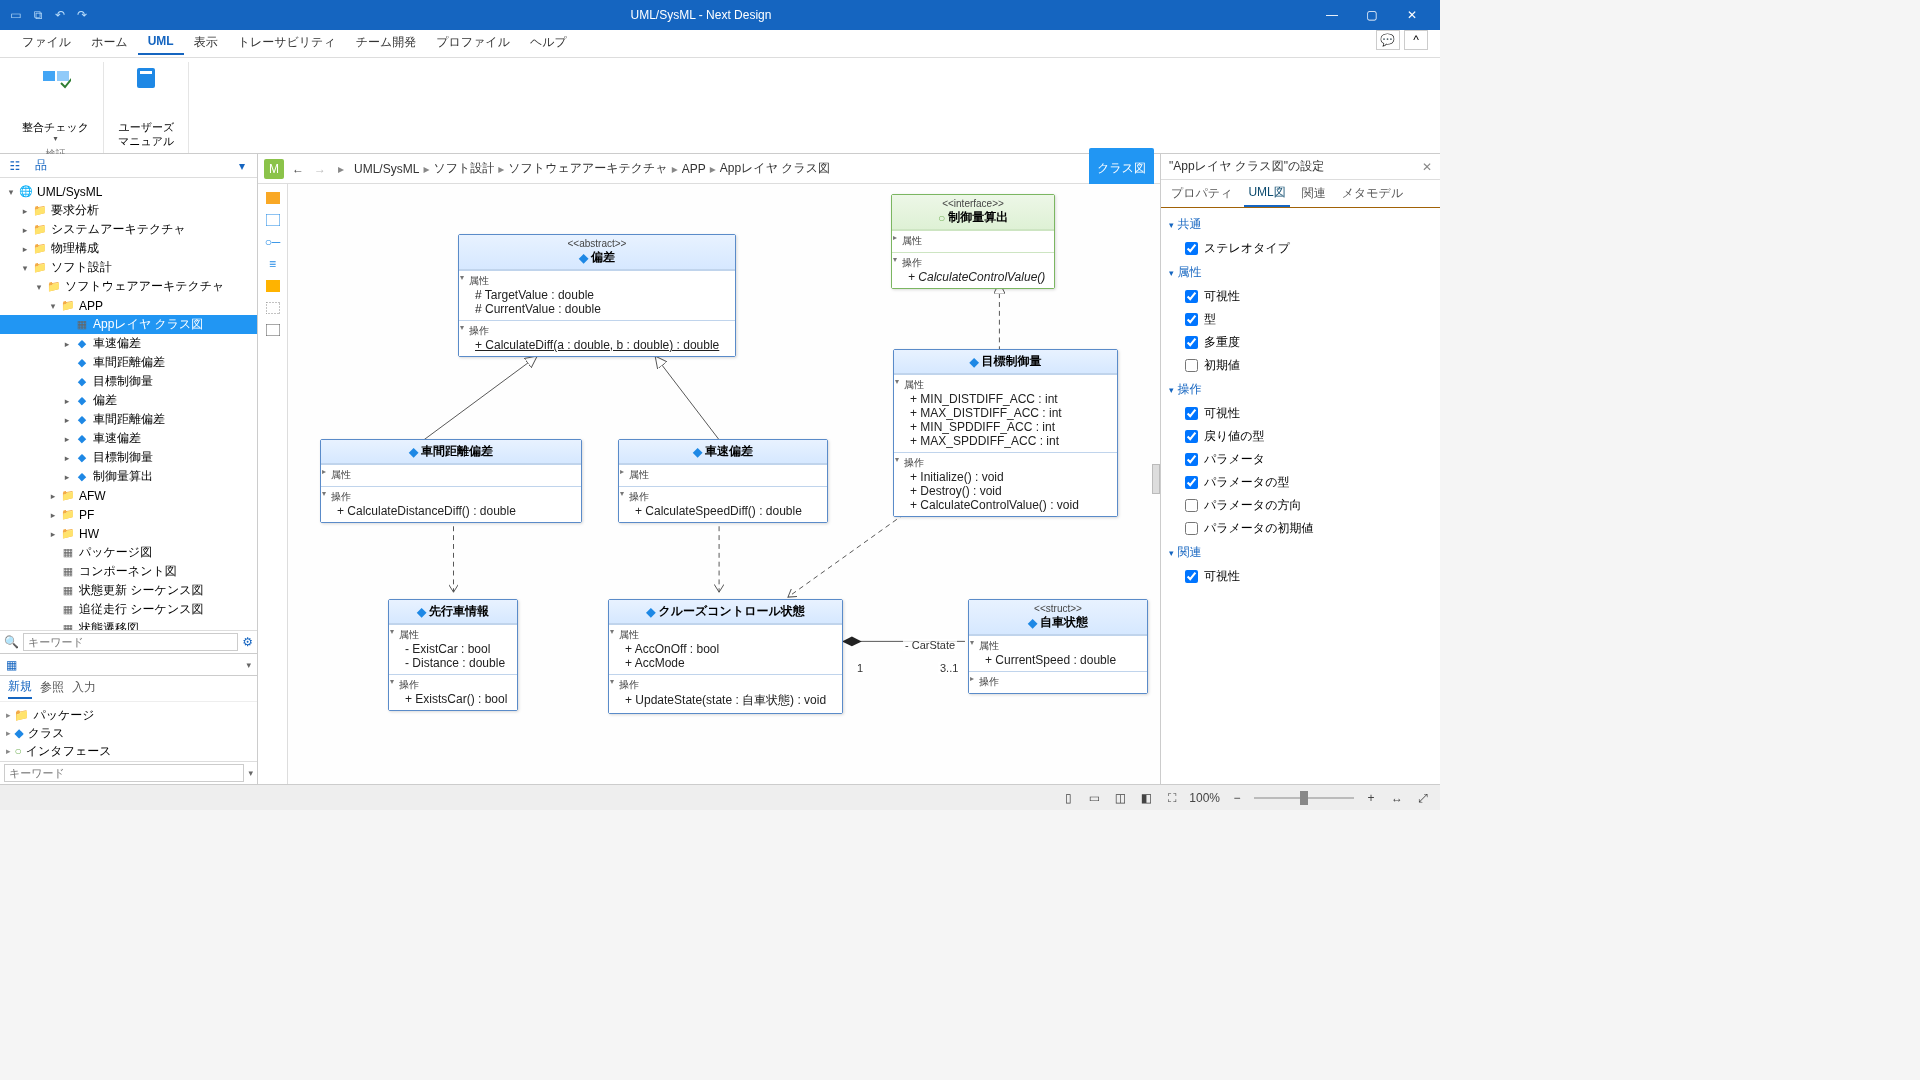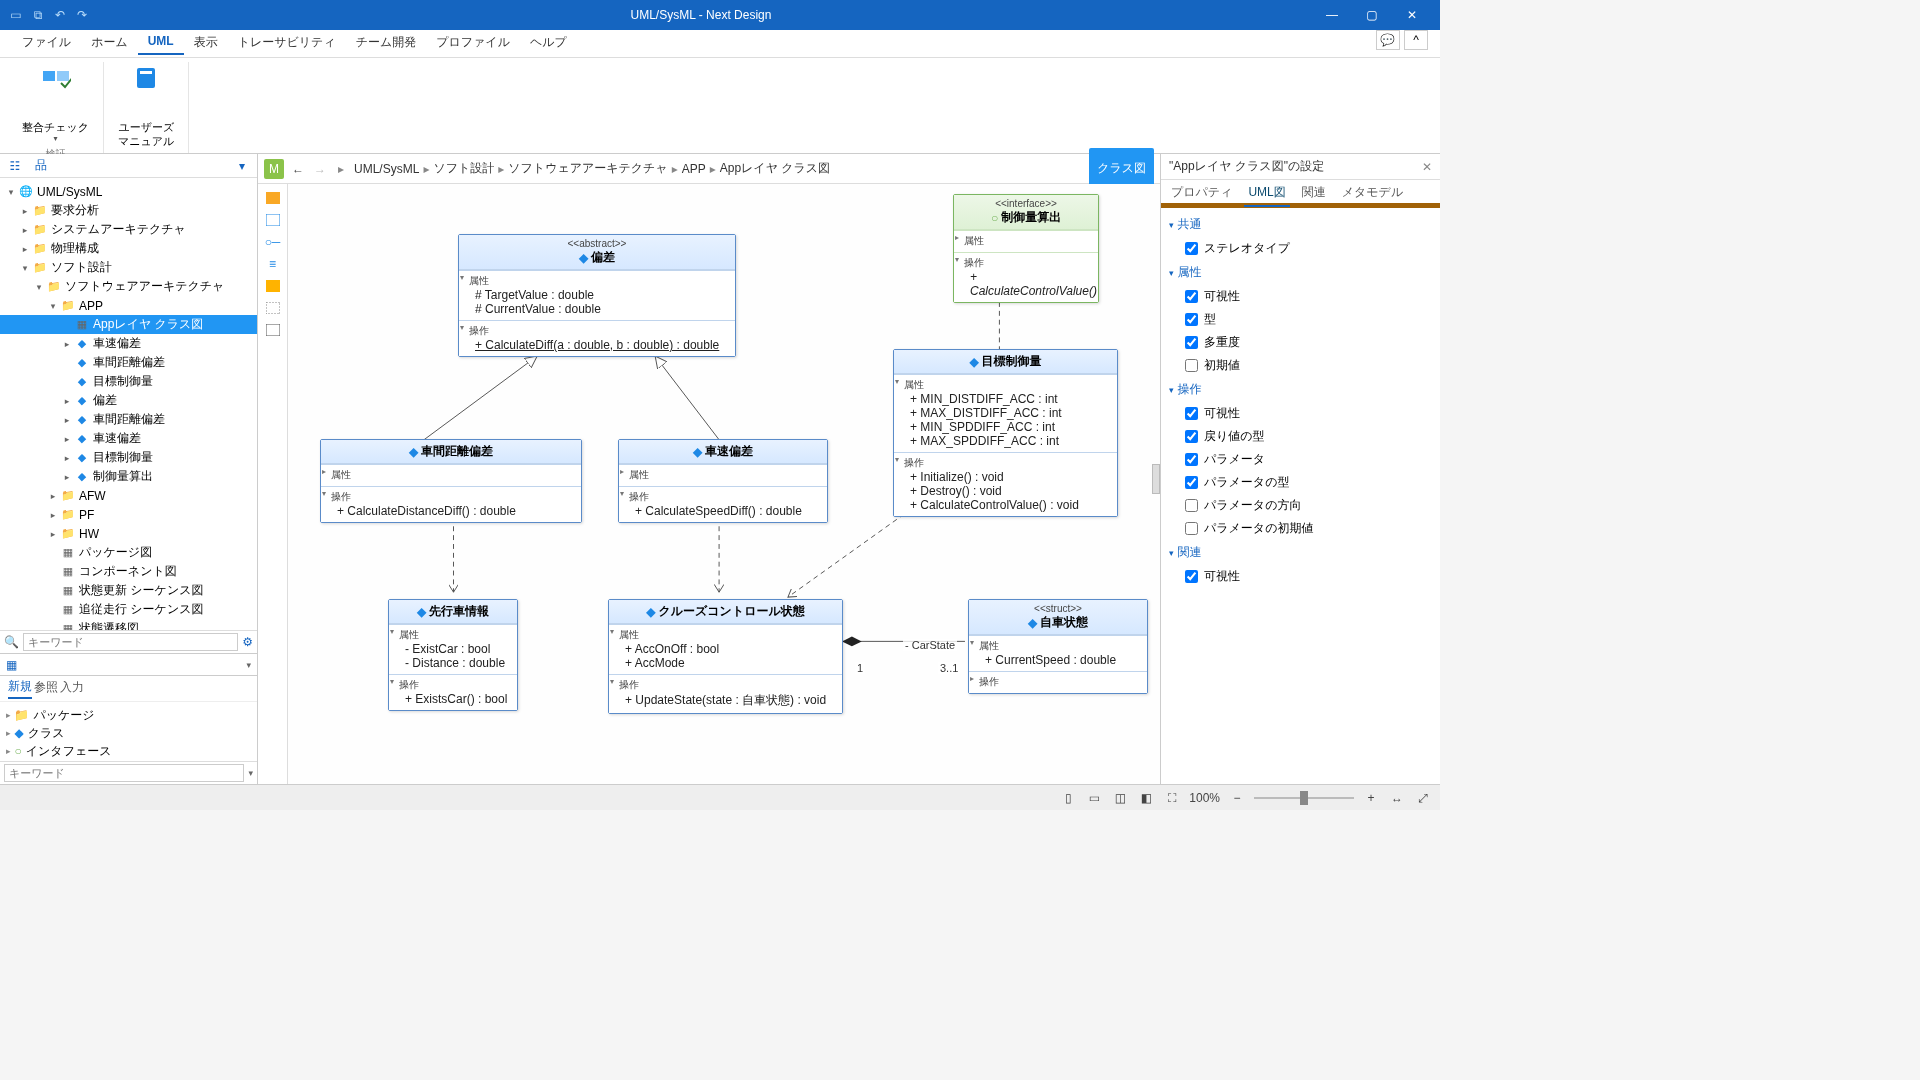--- a/index.html
+++ b/index.html
@@ -42,21 +42,21 @@
 .tree-row.selected { background: #2196f3; color: #fff; }
 .tree-toggle { width: 14px; text-align: center; color: #666; font-size: 9px; }
 .tree-row.selected .tree-toggle { color: #fff; }
 .tree-icon { width: 16px; height: 14px; margin-right: 3px; display: inline-flex; align-items: center; justify-content: center; font-size: 11px; }
 .folder-icon { color: #f9a825; }
 .class-icon { color: #1e88e5; }
 .diag-icon { color: #666; }
 .filter-row { display: flex; align-items: center; border-top: 1px solid #ddd; padding: 2px 4px; gap: 4px; }
 .filter-row input { flex: 1; border: 1px solid #ccc; padding: 2px 4px; font-size: 11px; }
 
-.lp-bottom-tabs { height: 26px; border-top: 1px solid #ccc; display: flex; align-items: center; padding: 0 8px; gap: 2px; }
+.lp-bottom-tabs { height: 26px; border-top: 1px solid #ccc; display: flex; align-items: center; padding: 0 8px; gap: 8px; }
 .lp-bottom-tabs .btab { cursor: pointer; color: #555; font-size: 12px; padding-bottom: 2px; }
 .lp-bottom-tabs .btab.active { color: #1565c0; border-bottom: 2px solid #1565c0; }
 .lp-bottom-list { padding: 4px 6px; border-top: 1px solid #eee; }
 .lp-bottom-list .bitem { display: flex; align-items: center; gap: 4px; height: 18px; cursor: pointer; }
 
 
 .center-bar { height: 30px; display: flex; align-items: center; padding: 0 6px; gap: 6px; border-bottom: 1px solid #ddd; }
 .m-chip { width: 20px; height: 20px; background: #8bc34a; color: #fff; border-radius: 2px; display: flex; align-items: center; justify-content: center; }
 .nav-arrow { color: #444; cursor: pointer; width: 16px; text-align: center; }
 .breadcrumb { display: flex; align-items: center; gap: 2px; color: #333; font-size: 12px; }
@@ -65,21 +65,21 @@
 .class-chip { margin-left: auto; background: #2196f3; color: #fff; padding: 12px 8px; border-radius: 2px; cursor: pointer; }
 
 .center-body { flex: 1; display: flex; }
 .palette { width: 30px; border-right: 1px solid #ddd; display: flex; flex-direction: column; align-items: center; gap: 6px; padding: 6px 0; }
 .palette .pitem { width: 18px; height: 16px; display: flex; align-items: center; justify-content: center; cursor: pointer; }
 .canvas { flex: 1; position: relative; background: #fefefe; }
 
 
 .rp-head { height: 26px; display: flex; align-items: center; padding: 0 8px; border-bottom: 1px solid #ddd; color: #333; }
 .rp-head .close { margin-left: auto; cursor: pointer; color: #888; }
-.rp-tabs { height: 28px; display: flex; align-items: flex-start; padding: 0 6px; border-bottom: 5px solid #a16207; gap: 8px; }
+.rp-tabs { height: 28px; display: flex; align-items: center; padding: 0 6px; border-bottom: 1px solid #a16207; gap: 8px; }
 .rp-tabs .rtab { cursor: pointer; color: #555; padding: 4px 4px; }
 .rp-tabs .rtab.active { color: #0c4a6e; border-bottom: 2px solid #1565c0; }
 .rp-body { flex: 1; overflow: auto; padding: 4px 8px; }
 .rp-section .sec-head { color: #1565c0; font-size: 12px; display: flex; align-items: center; gap: 4px; padding: 4px 0; }
 .rp-section .sec-head::before { content: "▾"; font-size: 9px; color: #1565c0; }
 .rp-check { display: flex; align-items: center; gap: 6px; padding: 3px 0 3px 16px; }
 .rp-check input { width: 13px; height: 13px; }
 
 
 .statusbar { height: 26px; background: #eee; border-top: 1px solid #ccc; display: flex; align-items: center; padding: 0 8px; gap: 8px; color: #444; }
@@ -413,21 +413,21 @@
           </div>
           <div class="compart"><span class="ctoggle">▾</span><span class="ctitle">属性</span>
             <div class="member"># TargetValue : double</div>
             <div class="member"># CurrentValue : double</div>
           </div>
           <div class="compart"><span class="ctoggle">▾</span><span class="ctitle">操作</span>
             <div class="member underline">+ CalculateDiff(a : double, b : double) : double</div>
           </div>
         </div>
 
-        <div class="uml interface" style="left:665px;top:10px;width:146px">
+        <div class="uml interface" style="left:603px;top:10px;width:164px">
           <div class="caption">
             <div class="stereotype">&lt;&lt;interface&gt;&gt;</div>
             <div class="clsname">
                 <span class="ci" style="color:#7bb661">○</span>
                 <span>制御量算出</span>
               </div>
           </div>
           <div class="compart"><span class="ctoggle">▸</span><span class="ctitle">属性</span></div>
           <div class="compart"><span class="ctoggle">▾</span><span class="ctitle">操作</span>
             <div class="member" style="font-style:italic">+ CalculateControlValue()</div>

